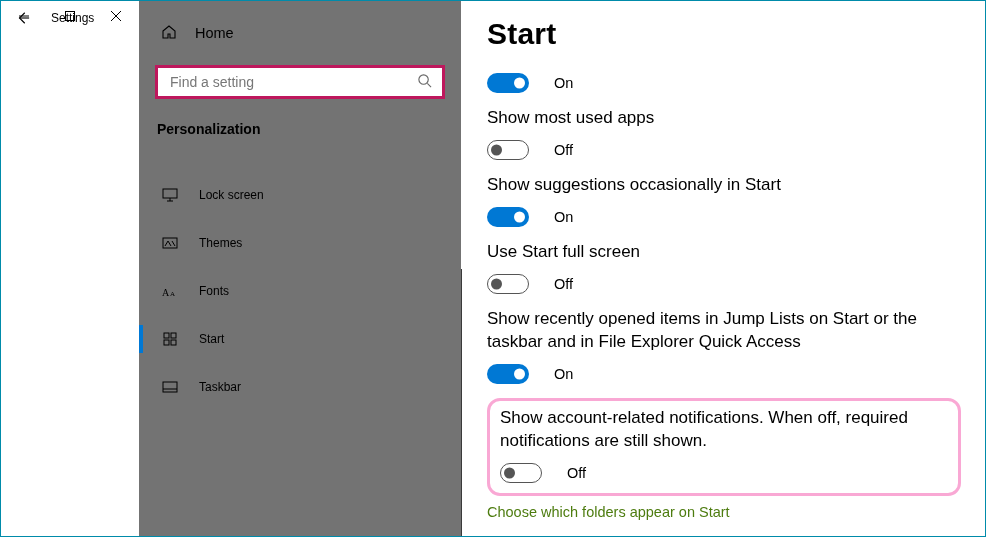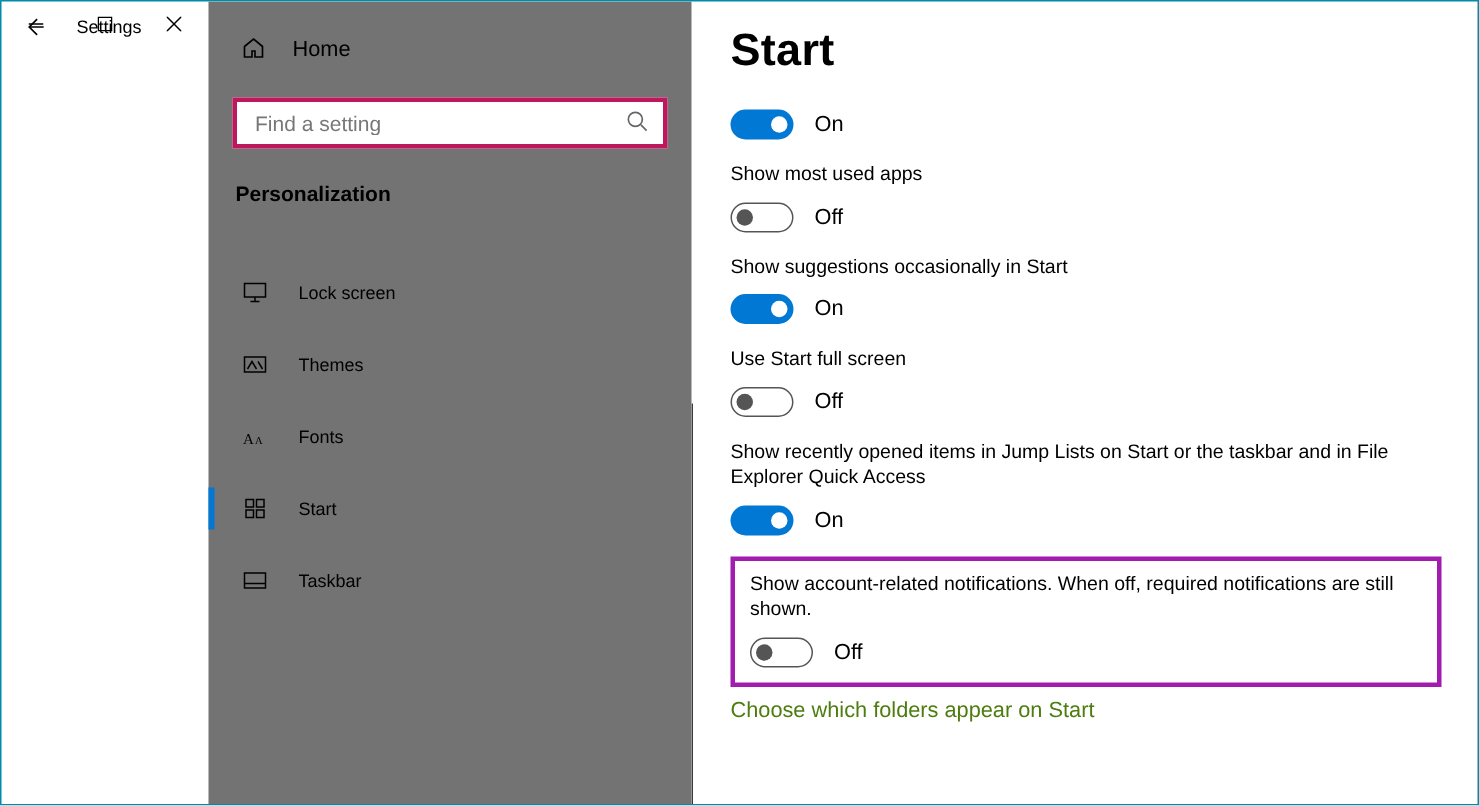--- a/index.html
+++ b/index.html
@@ -35,31 +35,31 @@
   .nav-icon svg { width:16px; height:16px;}
   .nav-label { font-size:12px;}
 
   .content-wrap { flex:1; position:relative; overflow:hidden;}
   .divider { position:absolute; left:0; top:268px; bottom:0; width:1px; background:#3a3a3a;}
   
 
   .content { padding:16px 24px 10px 26px; height:100%; overflow:hidden;}
   .h1 { font-size:30px; font-weight:600; margin:0 0 22px 0; letter-spacing:0.2px;}
   .row { margin-bottom:14px;}
-  .opt-label { font-size:13px; margin-bottom:10px; max-width:520px; line-height:1.35;}
-  .toggle-row { display:flex; align-items:center; gap:14px;}
+  .opt-label { font-size:17px; margin-bottom:10px; max-width:520px; line-height:1.35;}
+  .toggle-row { display:flex; align-items:center; gap:25px;}
   .toggle { width:42px; height:20px; border-radius:10px; position:relative; }
   .toggle.on { background:#0078d4;}
   .toggle.off { background:#fff; border:1.8px solid #555;}
   .toggle .knob { width:11px; height:11px; border-radius:50%; position:absolute; top:50%; transform:translateY(-50%);}
   .toggle.on .knob { right:4px; background:#fff;}
   .toggle.off .knob { left:3px; background:#555;}
   .state-txt { font-size:14.5px;}
 
-  .highlight-box { border:3px solid #a21caf; border-radius:0; padding:6px 10px 10px 10px; margin-top:4px; max-width:590px;}
+  .highlight-box { border:3px solid #f9a8d4; border-radius:13px; padding:6px 10px 10px 10px; margin-top:4px; max-width:590px;}
 
   .link { color:#4d7c0f; font-size:14.5px; margin-top:8px; display:inline-block;}
 
 </style>
 </head>
 <body>
 
 <div class="window">
 
   <div class="titlebar">

